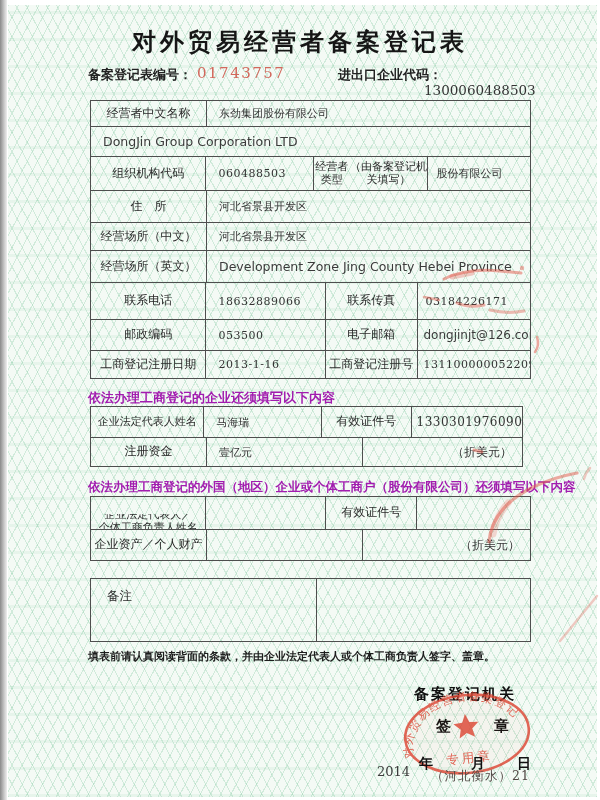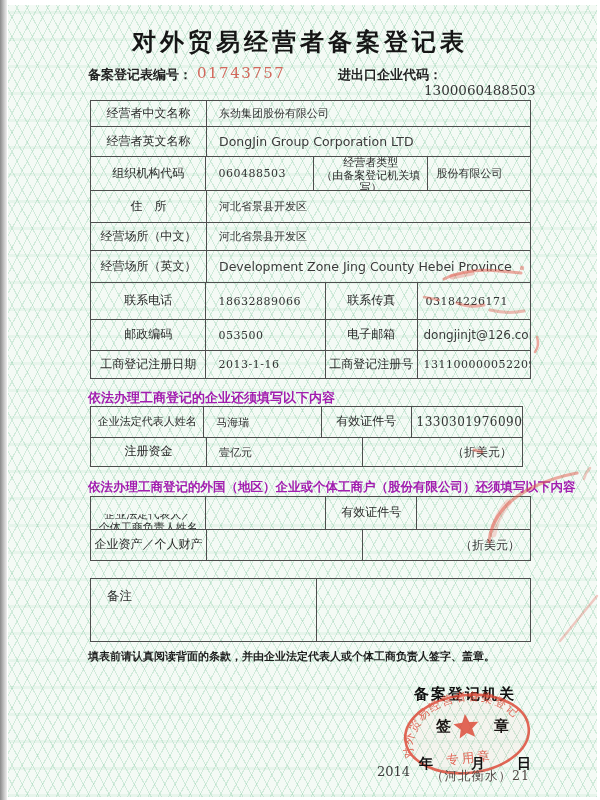--- a/index.html
+++ b/index.html
@@ -67,27 +67,26 @@
   <div class="abs serif red-no" style="left:197px;top:64px;">01743757</div>
   <div class="abs meta-label" style="left:338px;top:66px;">进出口企业代码：</div>
   <div class="abs serif" style="left:424px;top:82px;font-size:13.5px;color:#333;">1300060488503</div>
 
   <div class="tbl" style="left:90px;top:100px;width:441px;">
     <div class="row" style="height:25px;">
       <div class="cell lab w1">经营者中文名称</div>
       <div class="cell val wfill">东劲集团股份有限公司</div>
     </div>
     <div class="row" style="height:30px;">
-      <div class="cell lab w1">经营者英文名称</div>
       <div class="cell val en wfill">DongJin Group Corporation LTD</div>
     </div>
     <div class="row" style="height:34px;">
       <div class="cell lab w1">组织机构代码</div>
       <div class="cell val num w2b">060488503</div>
-      <div class="cell lab small w3b" style="flex-direction:column;justify-content:flex-start;">
+      <div class="cell lab small w3b" style="flex-direction:row;justify-content:center;">
         <span>经营者类型</span>
         <span>（由备案登记机关填写）</span>
       </div>
       <div class="cell val w4b" style="padding-left:8px;">股份有限公司</div>
     </div>
     <div class="row" style="height:32px;">
       <div class="cell lab w1">住　所</div>
       <div class="cell val wfill">河北省景县开发区</div>
     </div>
     <div class="row" style="height:28px;">

